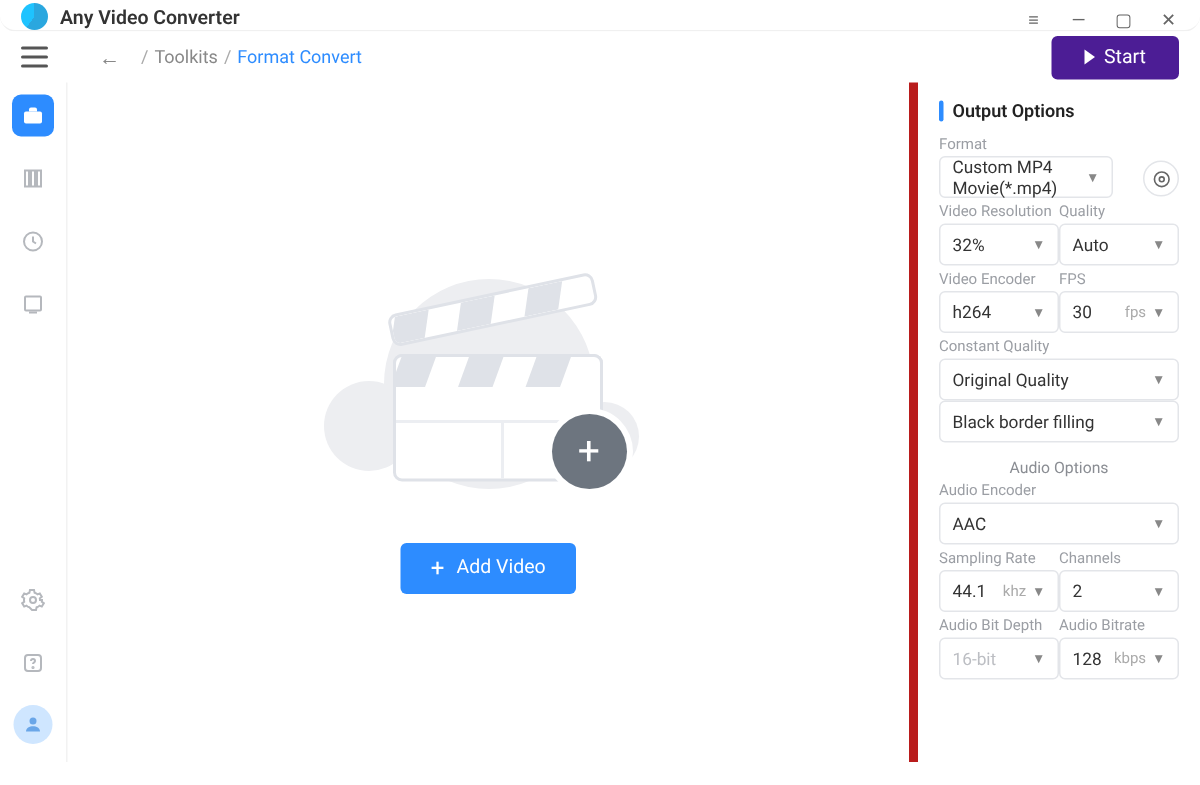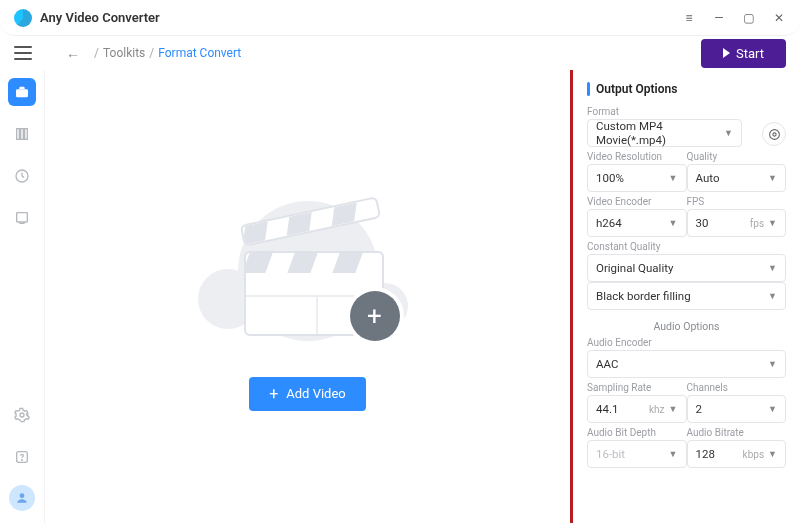--- a/index.html
+++ b/index.html
@@ -1,19 +1,19 @@
 <!DOCTYPE html>
 <html><head>
 <meta charset="utf-8">
 <style>
 * { margin:0; padding:0; box-sizing:border-box; font-family:-apple-system,BlinkMacSystemFont,'Segoe UI',Roboto,Arial,sans-serif; }
 body { width:800px; height:523px; background:#fff; overflow:hidden; position:relative; }
 
 
-.titlebar { height:36px; display:flex; align-items:center; padding:0 14px; border-bottom:1px solid #f0f0f0;border-radius:15px; }
+.titlebar { height:21px; display:flex; align-items:flex-end; padding:0 14px; border-bottom:1px solid #f0f0f0;border-radius:15px; }
 .app-logo { width:18px; height:18px; border-radius:50%; background:conic-gradient(#2aa7df 0 60%, #1ec3ff 60% 100%); margin-right:8px; }
 .app-title { font-size:13px; font-weight:600; color:#333; }
 .titlebar-spacer { flex:1; }
 .win-btns { display:flex; gap:16px; align-items:center; }
 .win-btn { width:14px; height:14px; display:flex; align-items:center; justify-content:center; color:#666; cursor:pointer; font-size:12px; }
 
 
 .toprow { height:34px; display:flex; align-items:center; padding:0 14px 0 14px; }
 .hamb { width:18px; height:14px; display:flex; flex-direction:column; justify-content:space-between; margin-right:34px; }
 .hamb span { height:2px; background:#555; border-radius:1px; }
@@ -53,21 +53,21 @@
 .clap-top span { flex:1; transform:skewX(-20deg); }
 .clap-top span:nth-child(odd){ background:#dfe2e8; }
 .clap-line { position:absolute; left:2px; top:72px; width:136px; height:2px; background:#eceef2; }
 .clap-vline { position:absolute; left:72px; top:74px; width:2px; height:37px; background:#eceef2; }
 .plus-badge { position:absolute; right:-6px; bottom:-8px; width:50px; height:50px; border-radius:50%; background:#6d757f; display:flex; align-items:center; justify-content:center; color:#fff; font-size:26px; box-shadow:0 0 0 4px #fff; cursor:pointer; }
 .hint { font-size:12px; color:#9b9ea4; margin-bottom:20px; }
 .addvid { background:#2d8cff; color:#fff; border:none; border-radius:4px; padding:9px 20px; font-size:13px; display:flex; align-items:center; gap:8px; cursor:pointer; }
 .addvid .plus { font-size:16px; line-height:1; }
 
 
-.panel { width:230px; border-left:3px solid #b91c1c; padding:12px 14px 8px; overflow:hidden; font-size:11px; color:#666; }
+.panel { width:194px; border-left:6px solid #b91c1c; padding:12px 14px 8px; overflow:hidden; font-size:11px; color:#666; }
 .panel-head { display:flex; align-items:center; gap:6px; margin-bottom:10px; }
 .panel-head .bar { width:3px; height:14px; background:#2d8cff; border-radius:2px; }
 .panel-head h3 { font-size:12px; font-weight:600; color:#222; }
 .field-lbl { font-size:10px; color:#9b9ea4; margin:4px 0 2px; }
 .sel { border:1px solid #e3e5e9; border-radius:4px; height:28px; display:flex; align-items:center; padding:0 8px; font-size:11.5px; color:#333; cursor:pointer; justify-content:space-between; }
 .sel.disabled { color:#bcbec3; }
 .chev { color:#888; font-size:9px; }
 .row2 { display:flex; gap:0;align-items:center; }
 .row2 > div { flex:1; }
 .row-fmt { display:flex; gap:20px; align-items:flex-end; }
@@ -214,21 +214,21 @@
             <circle cx="12" cy="12" r="3"></circle>
             <circle cx="12" cy="12" r="9"></circle>
           </svg>
       </div>
     </div>
 
     <div class="row2">
       <div>
         <div class="field-lbl">Video Resolution</div>
         <div class="sel">
-          <span>100%</span>
+          <span>32%</span>
           <span class="chev">▼</span>
         </div>
       </div>
       <div>
         <div class="field-lbl">Quality</div>
         <div class="sel">
           <span>Auto</span>
           <span class="chev">▼</span>
         </div>
       </div>

